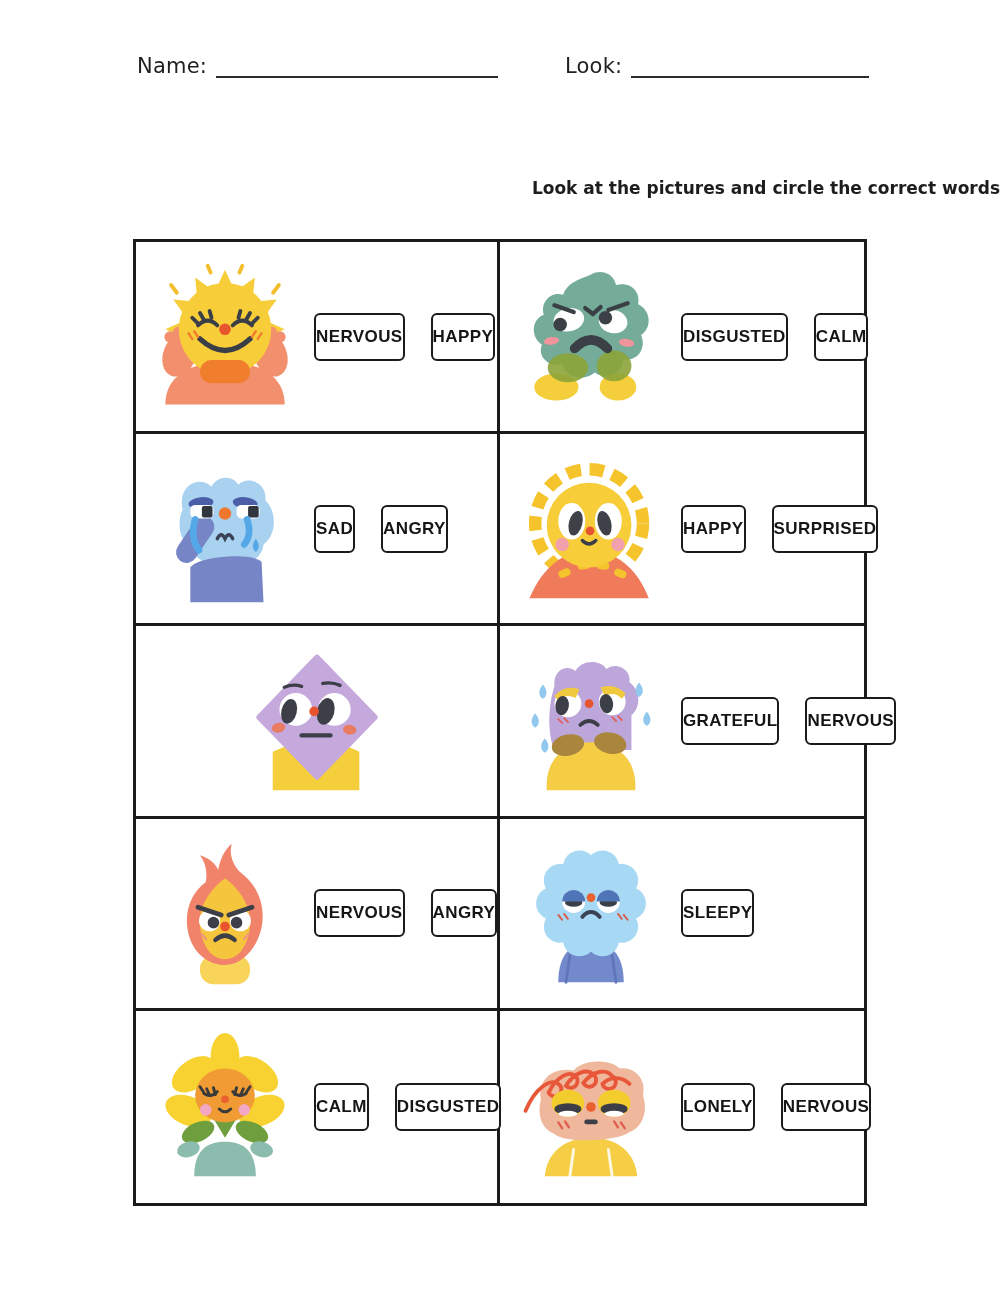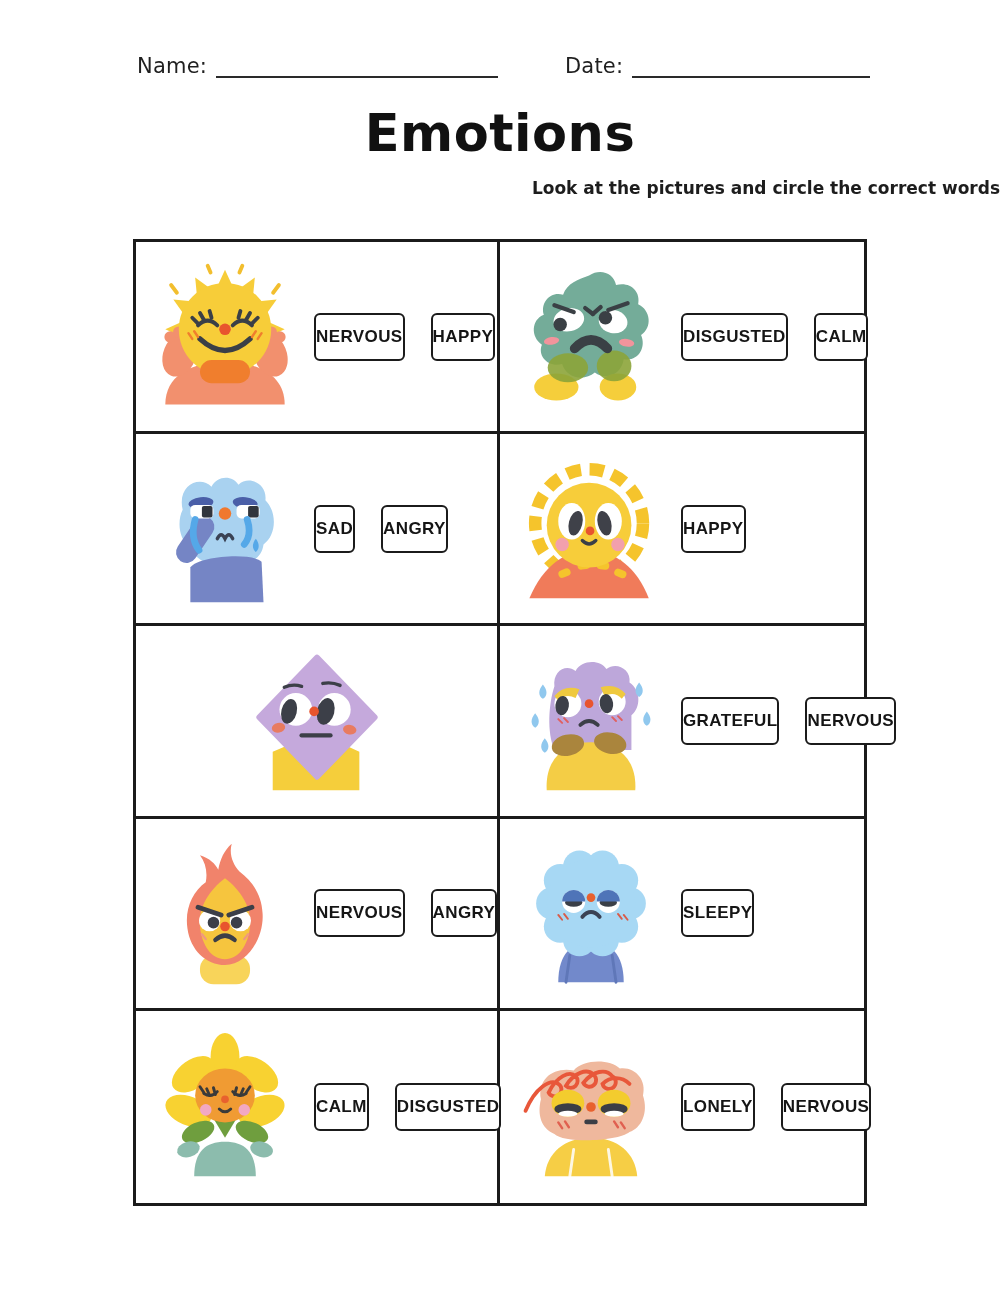--- a/index.html
+++ b/index.html
@@ -46,24 +46,23 @@
 </head>
 <body>
 
 <div class="sheet">
 
   <div class="field-group name">
     <span class="field-label">Name:</span>
     <span class="field-line"></span>
   </div>
   <div class="field-group date">
-    <span class="field-label">Date:</span>
+    <span class="field-label">Look:</span>
     <span class="field-line"></span>
   </div>
-  <div class="title">Emotions</div>
   <div class="subtitle">Look at the pictures and circle the correct words</div>
 
   <div class="grid">
 
     <div class="cell">
       <div class="char-zone">
         <svg viewBox="0 0 160 160">
           <g fill="#F7CD39">
             <polygon points="80,10 70,32 90,32"></polygon>
             <polygon points="80,10 70,32 90,32" transform="rotate(30 80 72)"></polygon>
@@ -196,20 +195,21 @@
           <ellipse cx="64" cy="74" rx="7" ry="13" fill="#3F4149" transform="rotate(14 64 74)"></ellipse>
           <ellipse cx="94" cy="74" rx="7" ry="13" fill="#3F4149" transform="rotate(-14 94 74)"></ellipse>
           <circle cx="79" cy="82" r="4.5" fill="#E8542E"></circle>
           <path d="M71 92 Q78 99 85 92" stroke="#3A3F47" stroke-width="3.5" stroke-linecap="round" fill="none"></path>
           <circle cx="50" cy="96" r="7" fill="#F2A0AC"></circle>
           <circle cx="108" cy="96" r="7" fill="#F2A0AC"></circle>
         </svg>
       </div>
       <div class="opts">
         <div class="opt">HAPPY</div>
+        <div class="opt">SURPRISED</div>
       </div>
     </div>
 
     <div class="cell">
       <div class="char-zone">
         <svg viewBox="0 0 160 160">
           <polygon points="34,152 34,112 62,100 80,118 98,100 124,112 124,152" fill="#F5CE3B"></polygon>
           <ellipse cx="68" cy="104" rx="14" ry="9" fill="#A08C3C" opacity="0.7" transform="rotate(20 68 104)"></ellipse>
           <polygon points="80,14 140,76 80,138 20,76" fill="#C5A9DC" stroke="#C5A9DC" stroke-width="6" stroke-linejoin="round"></polygon>
           <circle cx="58" cy="68" r="17" fill="#fff"></circle>

